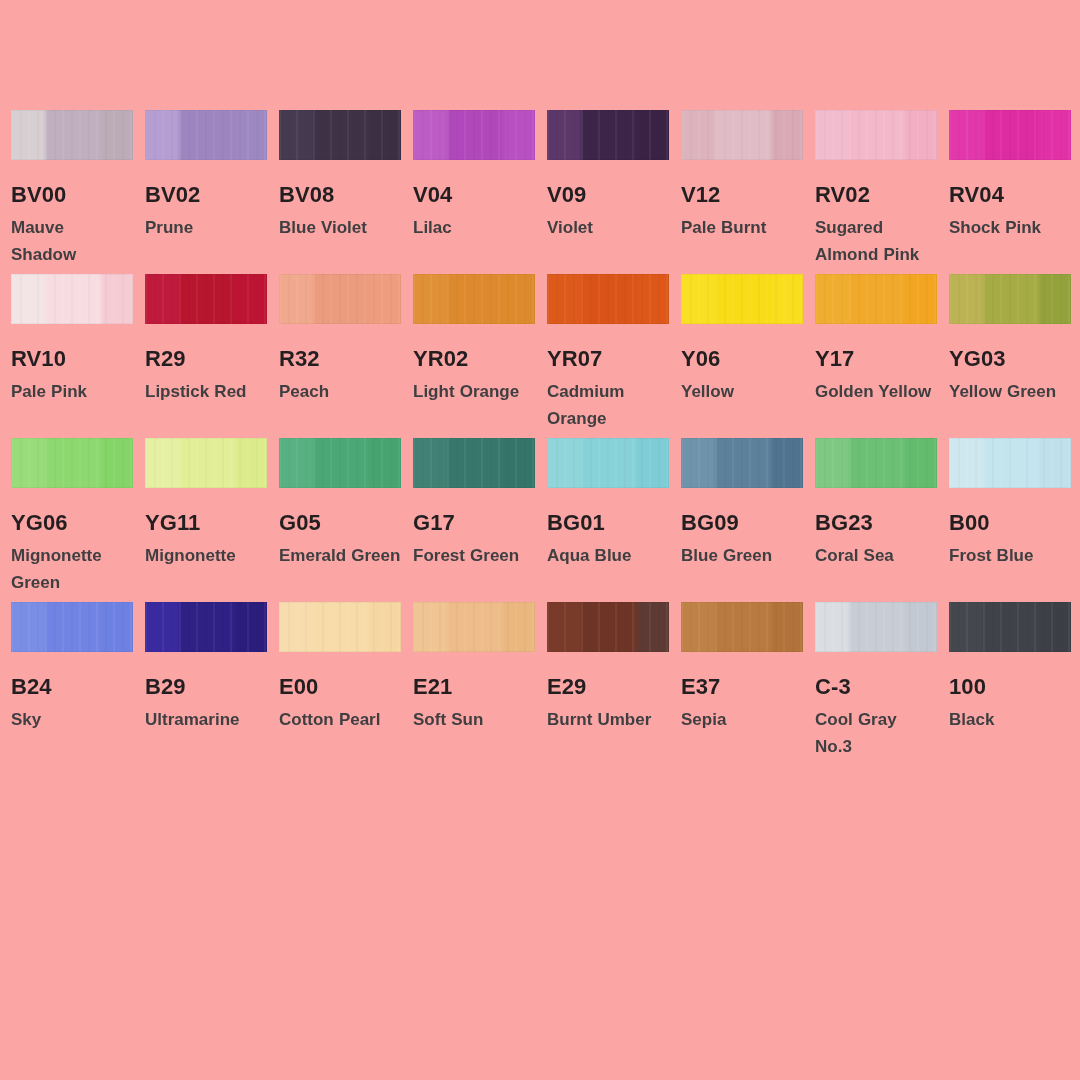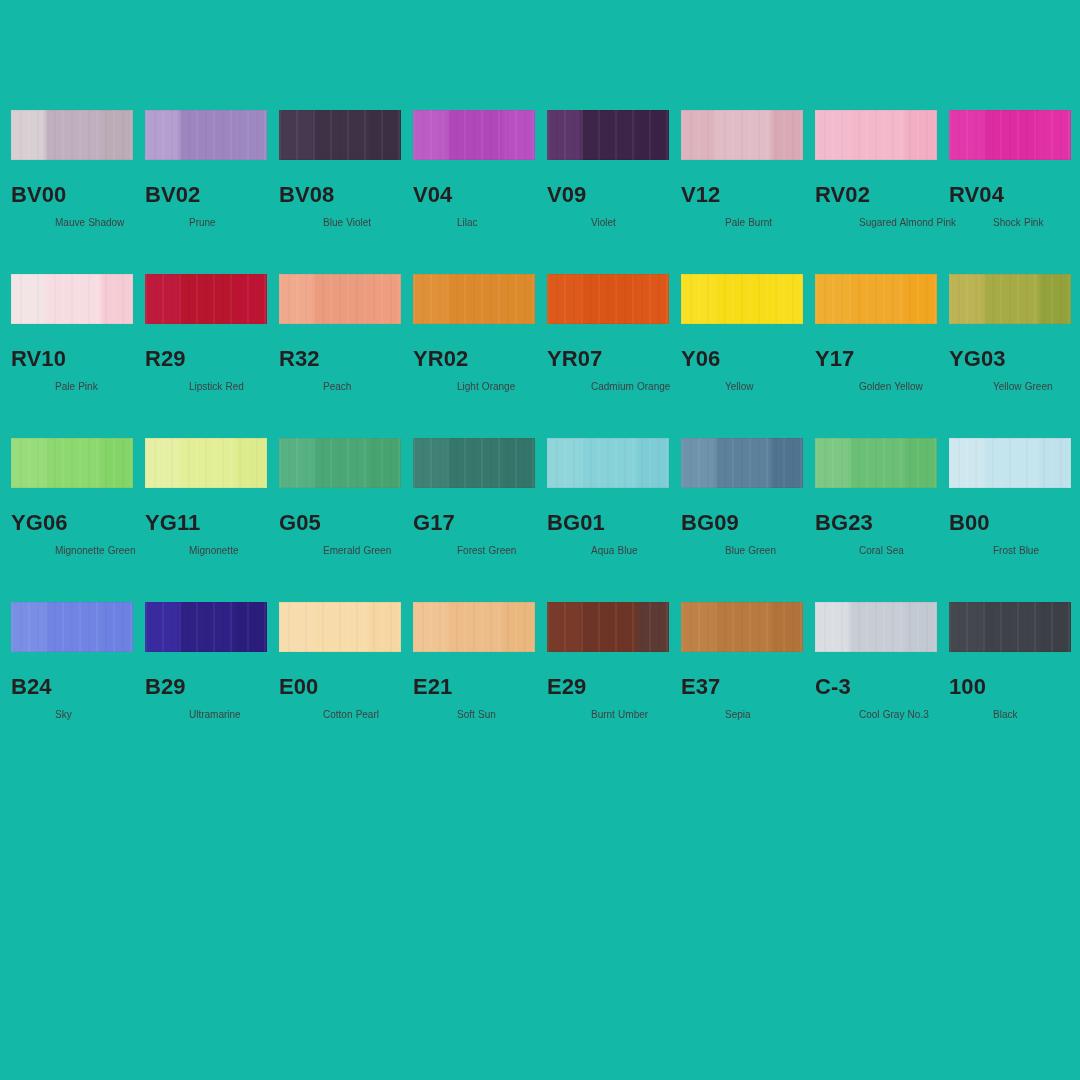--- a/index.html
+++ b/index.html
@@ -13,21 +13,21 @@
     background: #ffffff;
     font-family: "Liberation Sans", sans-serif;
     -webkit-font-smoothing: antialiased;
     overflow: hidden;
   }
 
   #chart-sheet {
     position: relative;
     width: 1080px;
     height: 1080px;
-    background: #14b8a6;
+    background: #fca5a5;
     box-sizing: border-box;
     padding: 110px 0 0 0;
   }
 
   .swatch-grid {
     display: grid;
     grid-template-columns: repeat(8, 122px);
     column-gap: 12px;
     row-gap: 0;
     grid-auto-rows: 164px;
@@ -79,28 +79,27 @@
     font-size: 22px;
     font-weight: bold;
     color: #231f20;
     letter-spacing: 0.1px;
     line-height: 1;
     margin-top: 24px;
     white-space: nowrap;
   }
 
   .swatch-name {
-    font-size: 10px;
-    font-weight: normal;
+    font-size: 17px;
+    font-weight: bold;
     color: #3f3f41;
     line-height: 1.58;
     margin-top: 9px;
     width: 122px;
     word-spacing: 0.4px;
-    margin-left: 44px;
   }
 </style>
 </head>
 <body>
 
 <div id="chart-sheet">
   <div class="swatch-grid">
       <div class="swatch-cell">
         <div class="swatch-chip" style="background: linear-gradient(to right, rgb(216, 207, 211) 0%, rgb(216, 207, 211) 26%, rgb(192, 176, 191) 30%, rgb(192, 176, 191) 72%, rgb(188, 172, 184) 76%, rgb(188, 172, 184) 100%);"></div>
         <div class="swatch-code">BV00</div>

